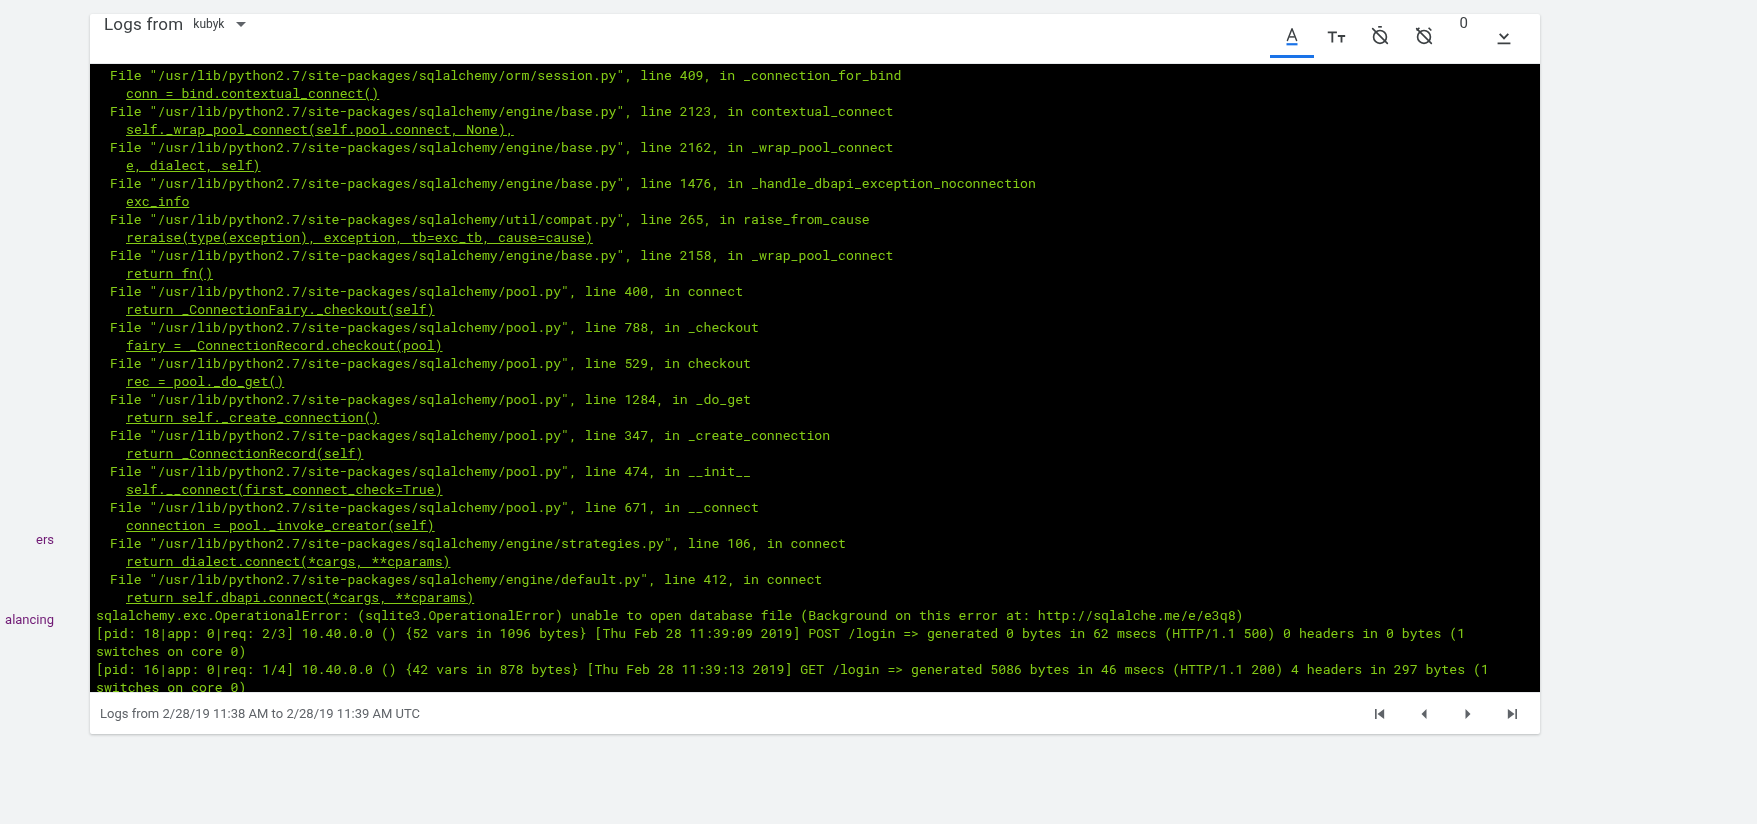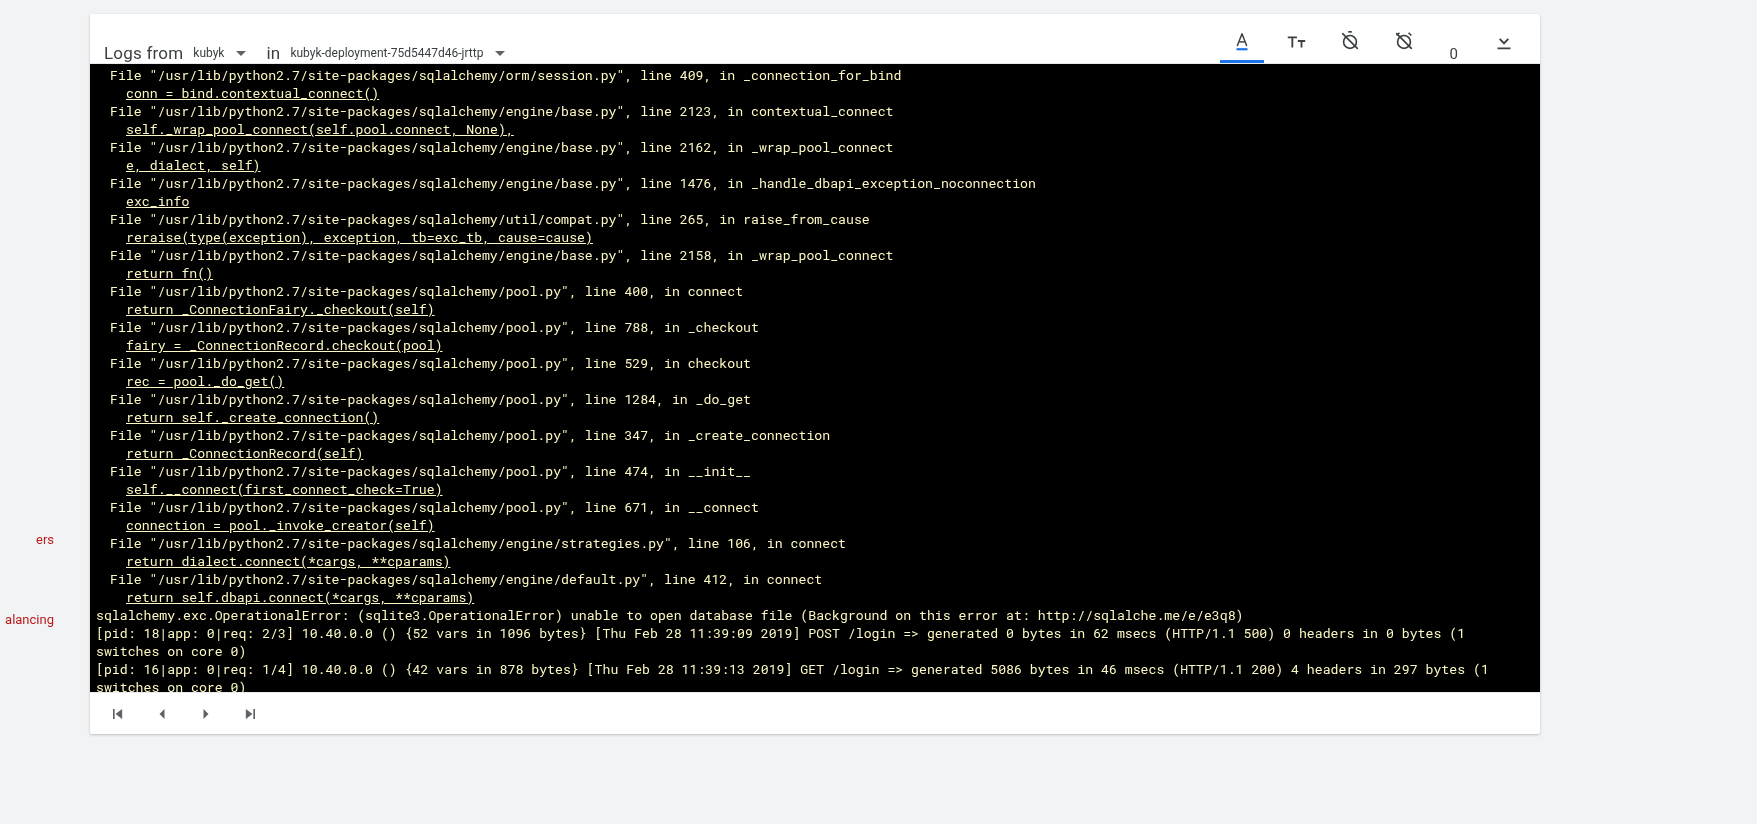--- a/index.html
+++ b/index.html
@@ -1,37 +1,37 @@
 <!DOCTYPE html>
 <html><head>
 <meta charset="utf-8">
 <style>
   * { box-sizing: border-box; margin: 0; padding: 0; }
   html, body { width: 1757px; height: 824px; background: #f1f3f4; font-family: Roboto, "Helvetica Neue", Arial, sans-serif; overflow: hidden; }
   .sidebar {
     position: absolute; left: 0; top: 0; width: 56px; height: 712px;
-    background: #f1f3f4; color: #b91c1c; font-size: 13px;
+    background: #f1f3f4; color: #701a75; font-size: 13px;
   }
   .sidebar .nav-item {
     height: 40px; line-height: 40px; padding-left: 0; text-align: right; padding-right: 8px;
     white-space: nowrap; overflow: hidden;
   }
   .sidebar .nav-item.top1 { position: absolute; top: 520px; right: -6px; }
   .sidebar .nav-item.top2 { position: absolute; top: 600px; right: -6px; }
 
   .panel {
     position: absolute; left: 90px; top: 14px; width: 1450px; height: 720px;
     background: #fff; border-radius: 2px;
     box-shadow: 0 1px 3px rgba(60,64,67,.2), 0 1px 2px rgba(60,64,67,.1);
     display: flex; flex-direction: column;
   }
 
   .toolbar {
     height: 50px; flex: 0 0 50px; border-bottom: 1px solid #e8eaed;
-    display: flex; align-items: flex-end; padding: 0 14px; gap: 10px;
+    display: flex; align-items: flex-start; padding: 0 14px; 
     color: #3c4043;
   }
   .toolbar .filter-label { font-size: 17px; color: #3c4043; letter-spacing: .2px; }
   .toolbar .filter {
     display: flex; align-items: center; gap: 10px; padding-right: 10px;
     cursor: pointer;
   }
   .toolbar .filter .value { font-size: 12px; color: #3c4043; }
   .toolbar .caret {
     width: 0; height: 0; border-left: 5px solid transparent; border-right: 5px solid transparent;
@@ -39,21 +39,21 @@
   }
   .toolbar .spacer { flex: 1; }
   .toolbar .icon-btn {
     width: 44px; height: 44px; display: flex; align-items: center; justify-content: center;
     border-radius: 50%; cursor: pointer; color: #3c4043;
   }
   .toolbar .icon-btn.active { box-shadow: inset 0 -3px 0 0 #1a73e8; border-radius: 0; }
   .toolbar .count { font-size: 15px; color: #3c4043; padding: 0 14px; }
 
   .terminal {
-    flex: 1 1 auto; background: #000; color: #fef9c3;
+    flex: 1 1 auto; background: #000; color: #84cc16;
     font-family: "Roboto Mono", Menlo, Consolas, monospace;
     font-size: 13.2px; line-height: 18px; padding: 2px 6px 4px 6px;
     white-space: pre-wrap; overflow: hidden;
   }
   .terminal .line { display: block; }
   .terminal .indent1 { padding-left: 14px; }
   .terminal .indent2 { padding-left: 30px; text-decoration: underline; }
 
   .footer {
     height: 42px; flex: 0 0 42px; border-top: 1px solid #e8eaed;
@@ -78,25 +78,20 @@
   <div class="nav-item top1"><span>ers</span></div>
   <div class="nav-item top2"><span>alancing</span></div>
 </div>
 
 <div class="panel">
 
   <div class="toolbar">
     <div class="filter">
       <span class="filter-label">Logs from</span>
       <span class="value">kubyk</span>
-      <span class="caret"></span>
-    </div>
-    <div class="filter">
-      <span class="filter-label">in</span>
-      <span class="value">kubyk-deployment-75d5447d46-jrttp</span>
       <span class="caret"></span>
     </div>
 
     <div class="spacer"></div>
 
     <div class="icon-btn active">
       <span>
         <svg width="22" height="22" viewBox="0 0 24 24" fill="none" stroke="#3c4043" stroke-width="1.6">
           <path d="M7 17 L12 4 L17 17" stroke-linecap="round" stroke-linejoin="round"></path>
           <path d="M9 13 H15"></path>
@@ -140,20 +135,21 @@
         <svg width="22" height="22" viewBox="0 0 24 24" fill="#3c4043">
           <path d="M12 3v10l4-4 1.4 1.4L12 16 6.6 10.4 8 9l4 4V3h0zM5 19h14v2H5v-2z"></path>
         </svg>
       </span>
     </div>
   </div>
 
   <div class="terminal" id="terminal"><span class="line indent1">File "/usr/lib/python2.7/site-packages/sqlalchemy/orm/session.py", line 409, in _connection_for_bind</span><span class="line indent2">conn = bind.contextual_connect()</span><span class="line indent1">File "/usr/lib/python2.7/site-packages/sqlalchemy/engine/base.py", line 2123, in contextual_connect</span><span class="line indent2">self._wrap_pool_connect(self.pool.connect, None),</span><span class="line indent1">File "/usr/lib/python2.7/site-packages/sqlalchemy/engine/base.py", line 2162, in _wrap_pool_connect</span><span class="line indent2">e, dialect, self)</span><span class="line indent1">File "/usr/lib/python2.7/site-packages/sqlalchemy/engine/base.py", line 1476, in _handle_dbapi_exception_noconnection</span><span class="line indent2">exc_info</span><span class="line indent1">File "/usr/lib/python2.7/site-packages/sqlalchemy/util/compat.py", line 265, in raise_from_cause</span><span class="line indent2">reraise(type(exception), exception, tb=exc_tb, cause=cause)</span><span class="line indent1">File "/usr/lib/python2.7/site-packages/sqlalchemy/engine/base.py", line 2158, in _wrap_pool_connect</span><span class="line indent2">return fn()</span><span class="line indent1">File "/usr/lib/python2.7/site-packages/sqlalchemy/pool.py", line 400, in connect</span><span class="line indent2">return _ConnectionFairy._checkout(self)</span><span class="line indent1">File "/usr/lib/python2.7/site-packages/sqlalchemy/pool.py", line 788, in _checkout</span><span class="line indent2">fairy = _ConnectionRecord.checkout(pool)</span><span class="line indent1">File "/usr/lib/python2.7/site-packages/sqlalchemy/pool.py", line 529, in checkout</span><span class="line indent2">rec = pool._do_get()</span><span class="line indent1">File "/usr/lib/python2.7/site-packages/sqlalchemy/pool.py", line 1284, in _do_get</span><span class="line indent2">return self._create_connection()</span><span class="line indent1">File "/usr/lib/python2.7/site-packages/sqlalchemy/pool.py", line 347, in _create_connection</span><span class="line indent2">return _ConnectionRecord(self)</span><span class="line indent1">File "/usr/lib/python2.7/site-packages/sqlalchemy/pool.py", line 474, in __init__</span><span class="line indent2">self.__connect(first_connect_check=True)</span><span class="line indent1">File "/usr/lib/python2.7/site-packages/sqlalchemy/pool.py", line 671, in __connect</span><span class="line indent2">connection = pool._invoke_creator(self)</span><span class="line indent1">File "/usr/lib/python2.7/site-packages/sqlalchemy/engine/strategies.py", line 106, in connect</span><span class="line indent2">return dialect.connect(*cargs, **cparams)</span><span class="line indent1">File "/usr/lib/python2.7/site-packages/sqlalchemy/engine/default.py", line 412, in connect</span><span class="line indent2">return self.dbapi.connect(*cargs, **cparams)</span><span class="line ">sqlalchemy.exc.OperationalError: (sqlite3.OperationalError) unable to open database file (Background on this error at: http://sqlalche.me/e/e3q8)</span><span class="line ">[pid: 18|app: 0|req: 2/3] 10.40.0.0 () {52 vars in 1096 bytes} [Thu Feb 28 11:39:09 2019] POST /login =&gt; generated 0 bytes in 62 msecs (HTTP/1.1 500) 0 headers in 0 bytes (1 switches on core 0)</span><span class="line ">[pid: 16|app: 0|req: 1/4] 10.40.0.0 () {42 vars in 878 bytes} [Thu Feb 28 11:39:13 2019] GET /login =&gt; generated 5086 bytes in 46 msecs (HTTP/1.1 200) 4 headers in 297 bytes (1 switches on core 0)</span></div>
 
   <div class="footer">
+    <div class="range">Logs from 2/28/19 11:38 AM to 2/28/19 11:39 AM UTC</div>
     <div class="pager">
       <div class="pbtn">
         <span>
           <svg width="20" height="20" viewBox="0 0 24 24" fill="#5f6368">
               <path d="M6 6h2v12H6V6zm3 6l8-6v12l-8-6z"></path>
             </svg>
         </span>
       </div>
       <div class="pbtn">
         <span>

